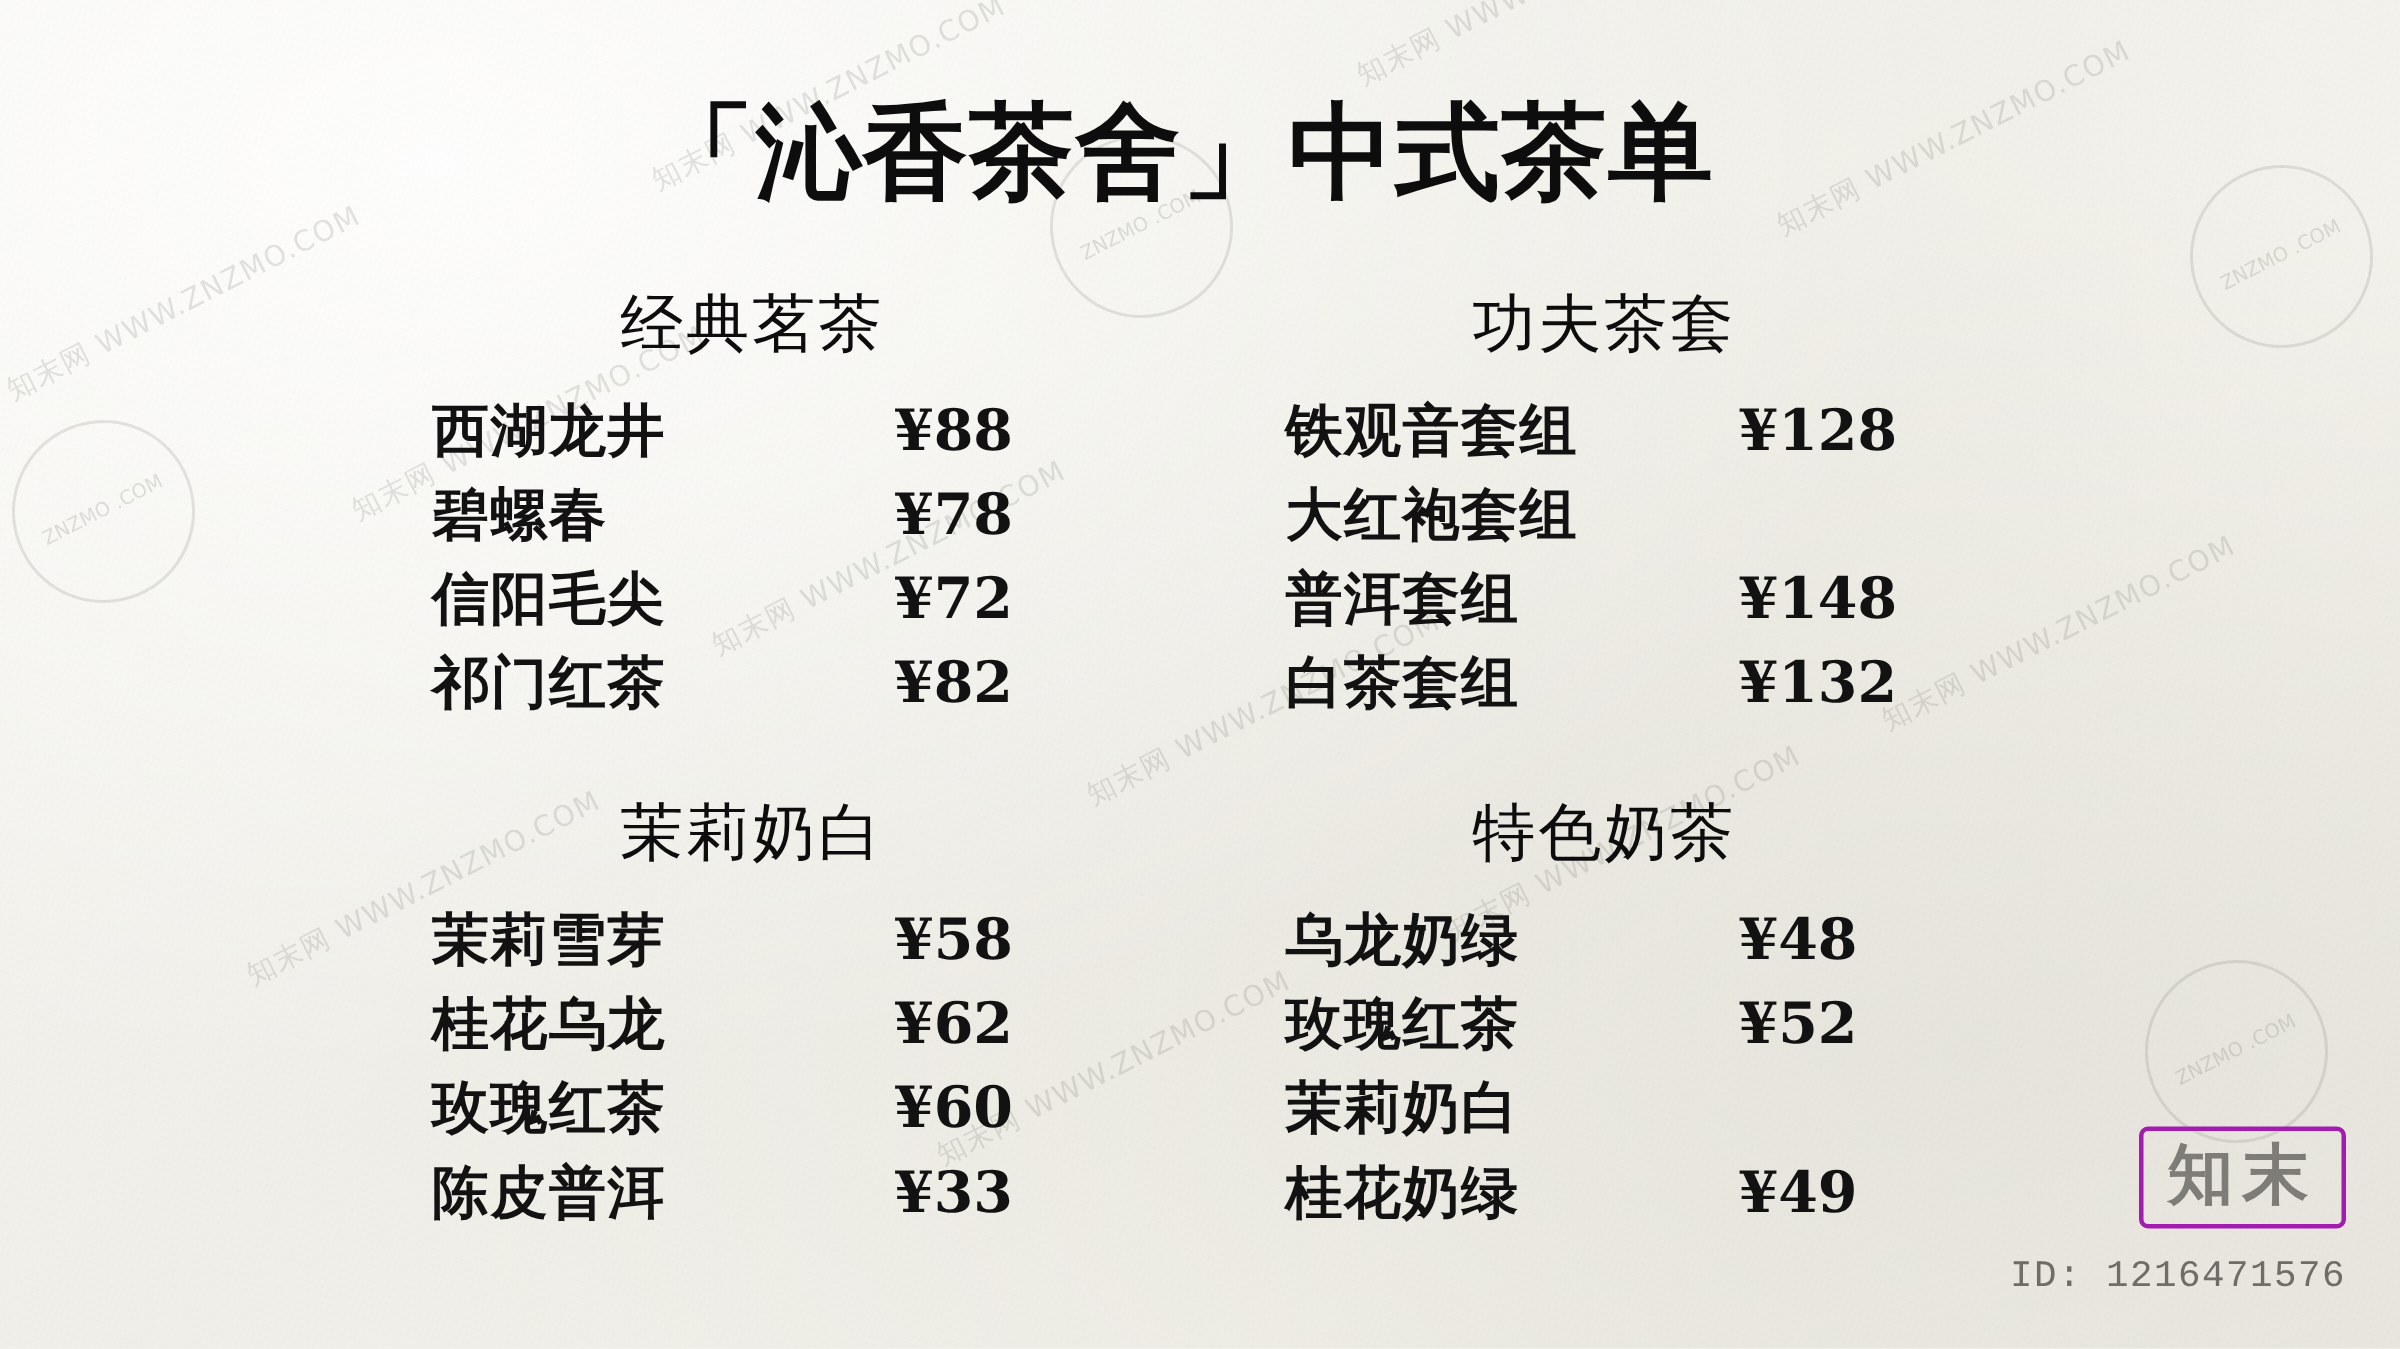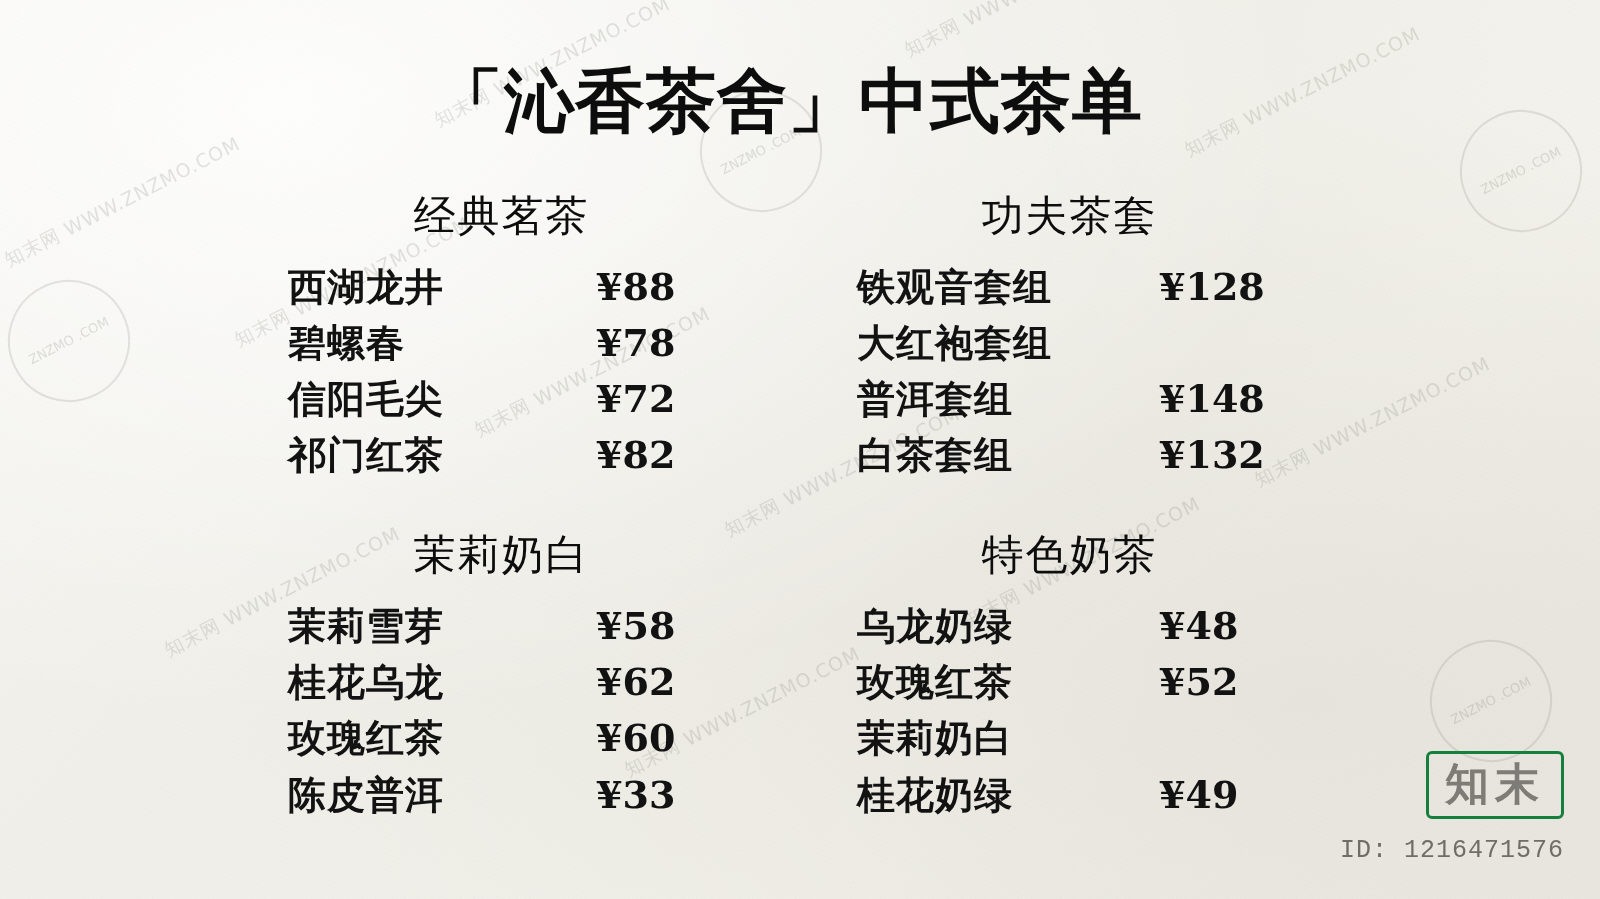--- a/index.html
+++ b/index.html
@@ -141,21 +141,21 @@
     user-select: none;
   }
 
   .brand {
     position: absolute;
     right: 36px;
     bottom: 80px;
     z-index: 5;
   }
   .brand-box {
-    border: 3px solid #15803d;
+    border: 3px solid #a21caf;
     border-radius: 6px;
     padding: 8px 16px 10px 16px;
     color: #7e7c76;
     font-family: "DejaVu Sans", "Liberation Sans", sans-serif;
     font-size: 44px;
     font-weight: 700;
     letter-spacing: 6px;
     line-height: 1;
   }
   .brand-id {

